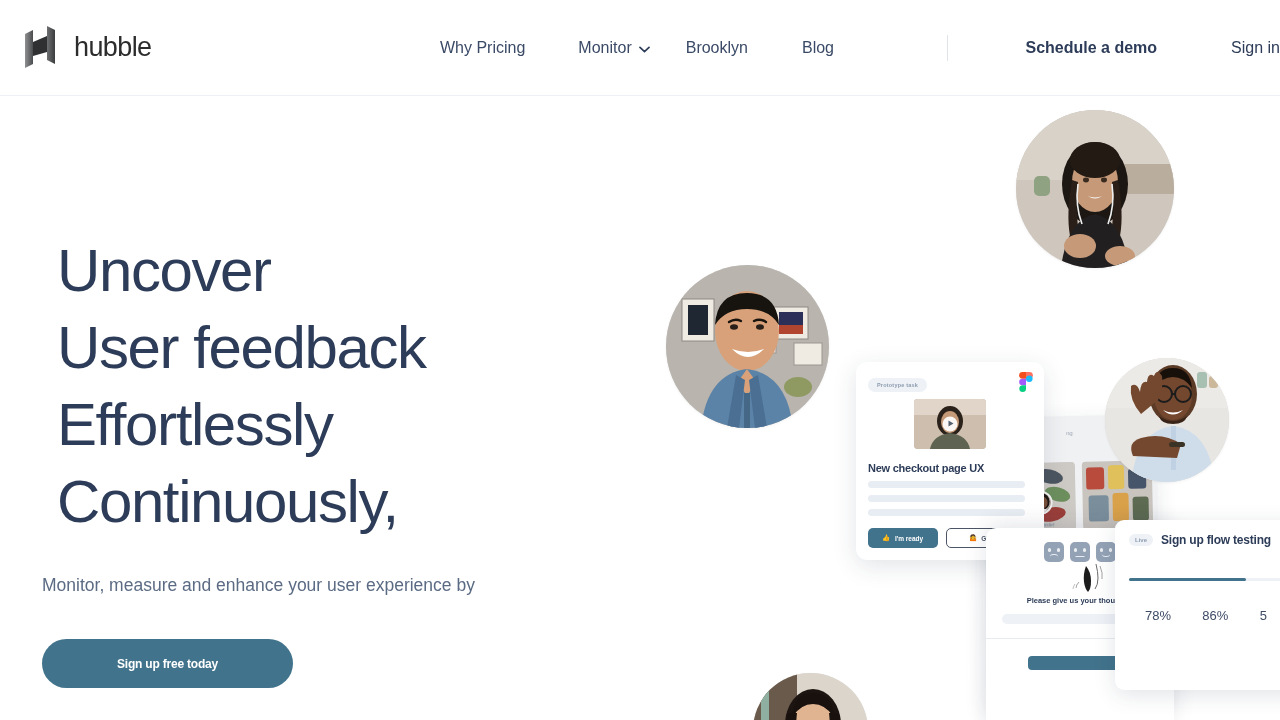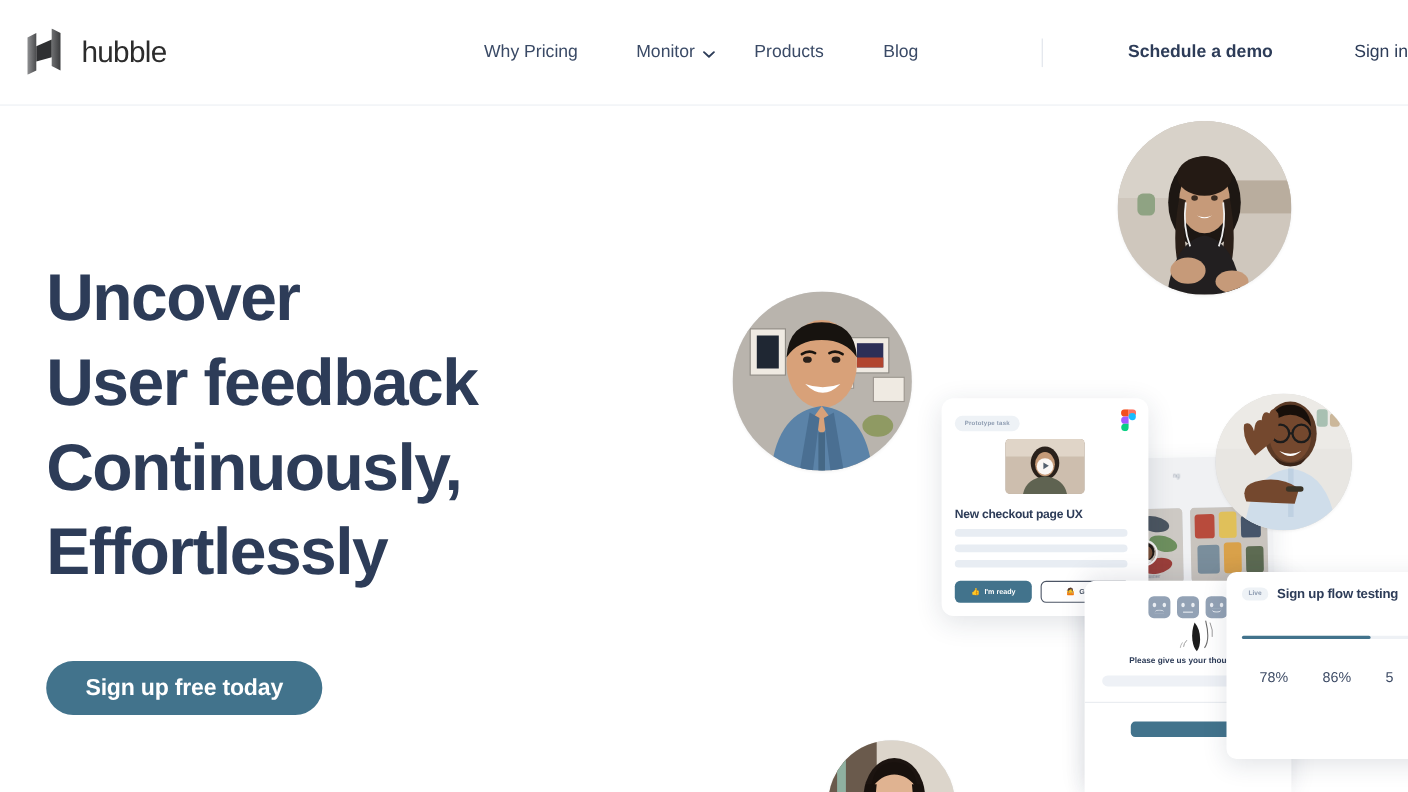--- a/index.html
+++ b/index.html
@@ -72,32 +72,33 @@
     background: #42738c;
     display: flex; align-items: center; justify-content: flex-start;
     padding-left: 22px;
     color: #ffffff; font-size: 15px; font-weight: 700;
     cursor: pointer; overflow: hidden; white-space: nowrap;
   }
 
   
   .hero-left { position: absolute; left: 42px; top: 232px; width: 560px; }
   .headline {
-    font-size: 60px; font-weight: 700; color: #2d3c58;
-    line-height: 77px; letter-spacing: -1.4px;
+    font-size: 60px; font-weight: 400; color: #2d3c58;
+    line-height: 77px; letter-spacing: -1.4px; margin-left: 15px;
   }
   .subhead {
     margin-top: 30px;
     font-size: 17.5px; color: #5b6b84; line-height: 31px;
     max-width: 590px;
   }
   .signup-btn {
+    margin-top: 38px;
     width: 251px; height: 49px; border-radius: 25px;
     background: #42738c; border: none;
-    color: #ffffff; font-size: 21px; font-weight: 700;
+    color: #ffffff; font-size: 12px; font-weight: 700;
     font-family: "Liberation Sans", sans-serif;
     cursor: pointer; letter-spacing: -0.2px;
   }
 
   
   .collage {
     position: absolute; left: 620px; top: 96px;
     width: 660px; height: 624px; overflow: hidden;
   }
 
@@ -271,44 +272,44 @@
     </div>
     <div class="nav-gap-1"></div>
     <div class="nav-item">
       <span>Monitor</span>
       <svg class="chev" viewBox="0 0 11 7">
         <path d="M1 1.4 L5.5 5.6 L10 1.4" fill="none" stroke="#2d3c58" stroke-width="1.7" stroke-linecap="round" stroke-linejoin="round"></path>
       </svg>
     </div>
     <div class="nav-gap-2"></div>
     <div class="nav-item">
-      <span>Products</span>
+      <span>Brooklyn</span>
     </div>
     <div class="nav-gap-3"></div>
     <div class="nav-item">
       <span>Blog</span>
     </div>
   </div>
 
   <div class="header-right">
     <div class="divider-v"></div>
     <div class="schedule-demo">Schedule a demo</div>
     <div class="signin">Sign in</div>
   </div>
 </div>
 
 <div class="hero-left">
   <h1 class="headline">
     <div>Uncover</div>
     <div>User feedback</div>
+    <div>Effortlessly</div>
     <div>Continuously,</div>
-    <div>Effortlessly</div>
   </h1>
   <p class="subhead">
-    <br>
+    <span>Monitor, measure and enhance your user experience by</span><br>
   </p>
   <button class="signup-btn">Sign up free today</button>
 </div>
 
 <div class="collage">
 
   <div class="avatar av-1">
     <svg viewBox="0 0 158 158" width="158" height="158">
       <rect width="158" height="158" fill="#cfc7bd"></rect>
       <rect x="0" y="0" width="158" height="70" fill="#d8d2c9"></rect>

